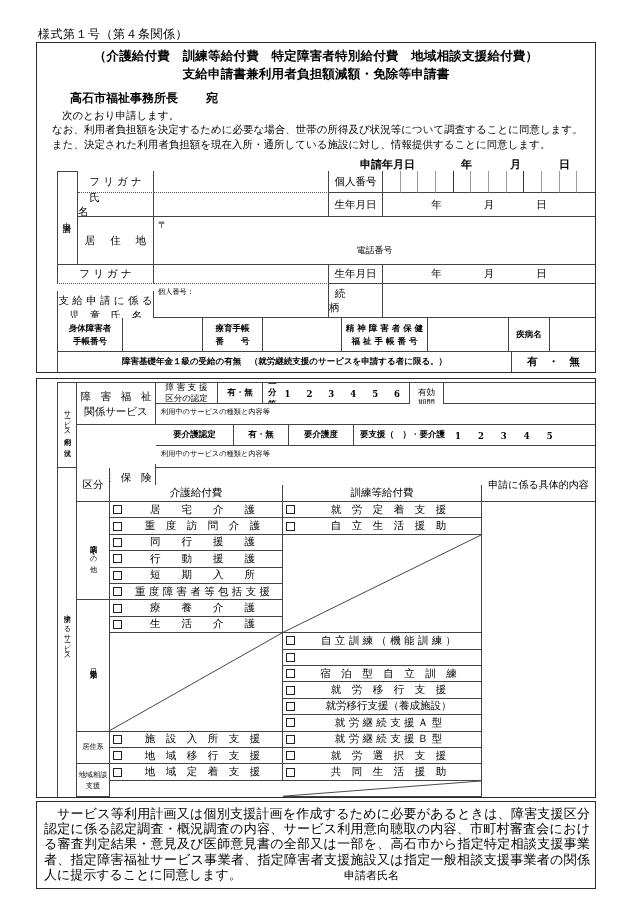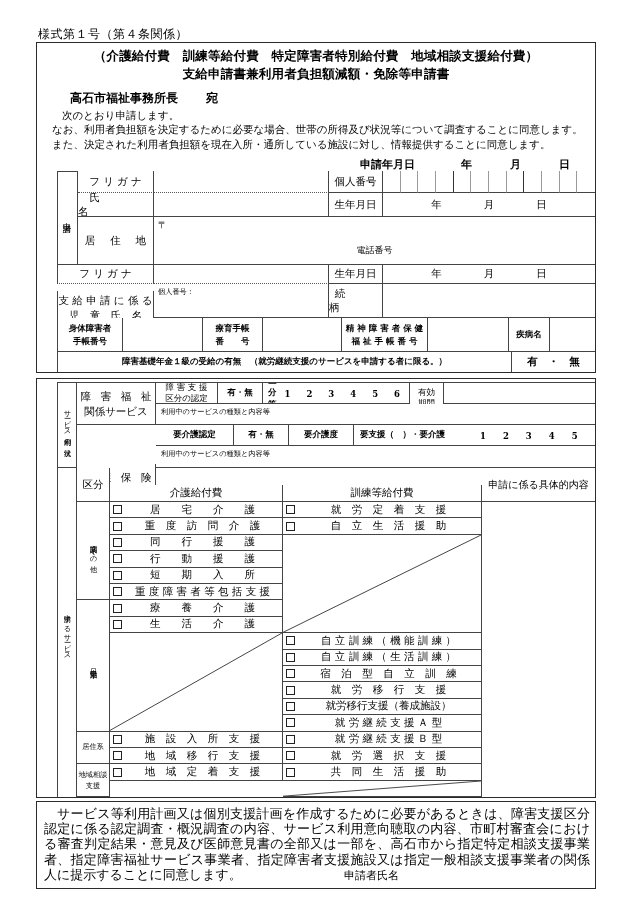--- a/index.html
+++ b/index.html
@@ -280,21 +280,21 @@
   </div>
   <div class="c" style="left:156px;top:425px;width:78px;height:21px;">
     <span class="tiny b">要介護認定</span>
   </div>
   <div class="c" style="left:234px;top:425px;width:55px;height:21px;">
     <span class="tiny b">有・無</span>
   </div>
   <div class="c" style="left:289px;top:425px;width:65px;height:21px;">
     <span class="tiny b">要介護度</span>
   </div>
-  <div class="c nr" style="left:354px;top:425px;width:241px;height:21px;justify-content:flex-start;padding-left:6px;gap:25px;">
+  <div class="c nr" style="left:354px;top:425px;width:241px;height:21px;justify-content:flex-start;padding-left:6px;">
     <span class="tiny b">要支援（　）・要介護</span>
     <span id="insurance-levels" style="margin-left:10px;"><span class="tiny b" style="margin-right: 17px;">1</span><span class="tiny b" style="margin-right: 17px;">2</span><span class="tiny b" style="margin-right: 17px;">3</span><span class="tiny b" style="margin-right: 17px;">4</span><span class="tiny b" style="margin-right: 17px;">5</span></span>
   </div>
   <div class="c nr" style="left:156px;top:446px;width:439px;height:22px;justify-content:flex-start;align-items:flex-start;padding:3px 0 0 5px;">
     <span class="xtiny">利用中のサービスの種類と内容等</span>
   </div>
 
   <div class="c lft nb" style="left:57px;top:468px;width:20px;height:329px;">
     <span class="vert xtiny">申請するサービス</span>
   </div>
@@ -376,21 +376,20 @@
         <svg viewBox="0 0 199 98.39999999999999" preserveAspectRatio="none">
           <line x1="0" y1="98.39999999999999" x2="199" y2="0" stroke="#444" stroke-width="1"></line>
         </svg>
       </div>
       <div class="ckrow" style="left: 283px; top: 633.2px; width: 199px; height: 16.4px;">
         <span class="cb"></span>
         <span class="lbl">自 立 訓 練 （ 機 能 訓 練 ）</span>
       </div>
       <div class="ckrow" style="left: 283px; top: 649.6px; width: 199px; height: 16.4px;">
         <span class="cb"></span>
-        <span class="lbl">自 立 訓 練 （ 生 活 訓 練 ）</span>
       </div>
       <div class="ckrow" style="left: 283px; top: 666px; width: 199px; height: 16.4px;">
         <span class="cb"></span>
         <span class="lbl">宿　泊　型　自　立　訓　練</span>
       </div>
       <div class="ckrow" style="left: 283px; top: 682.4px; width: 199px; height: 16.4px;">
         <span class="cb"></span>
         <span class="lbl">就　労　移　行　支　援</span>
       </div>
       <div class="ckrow" style="left: 283px; top: 698.8px; width: 199px; height: 16.4px;">

